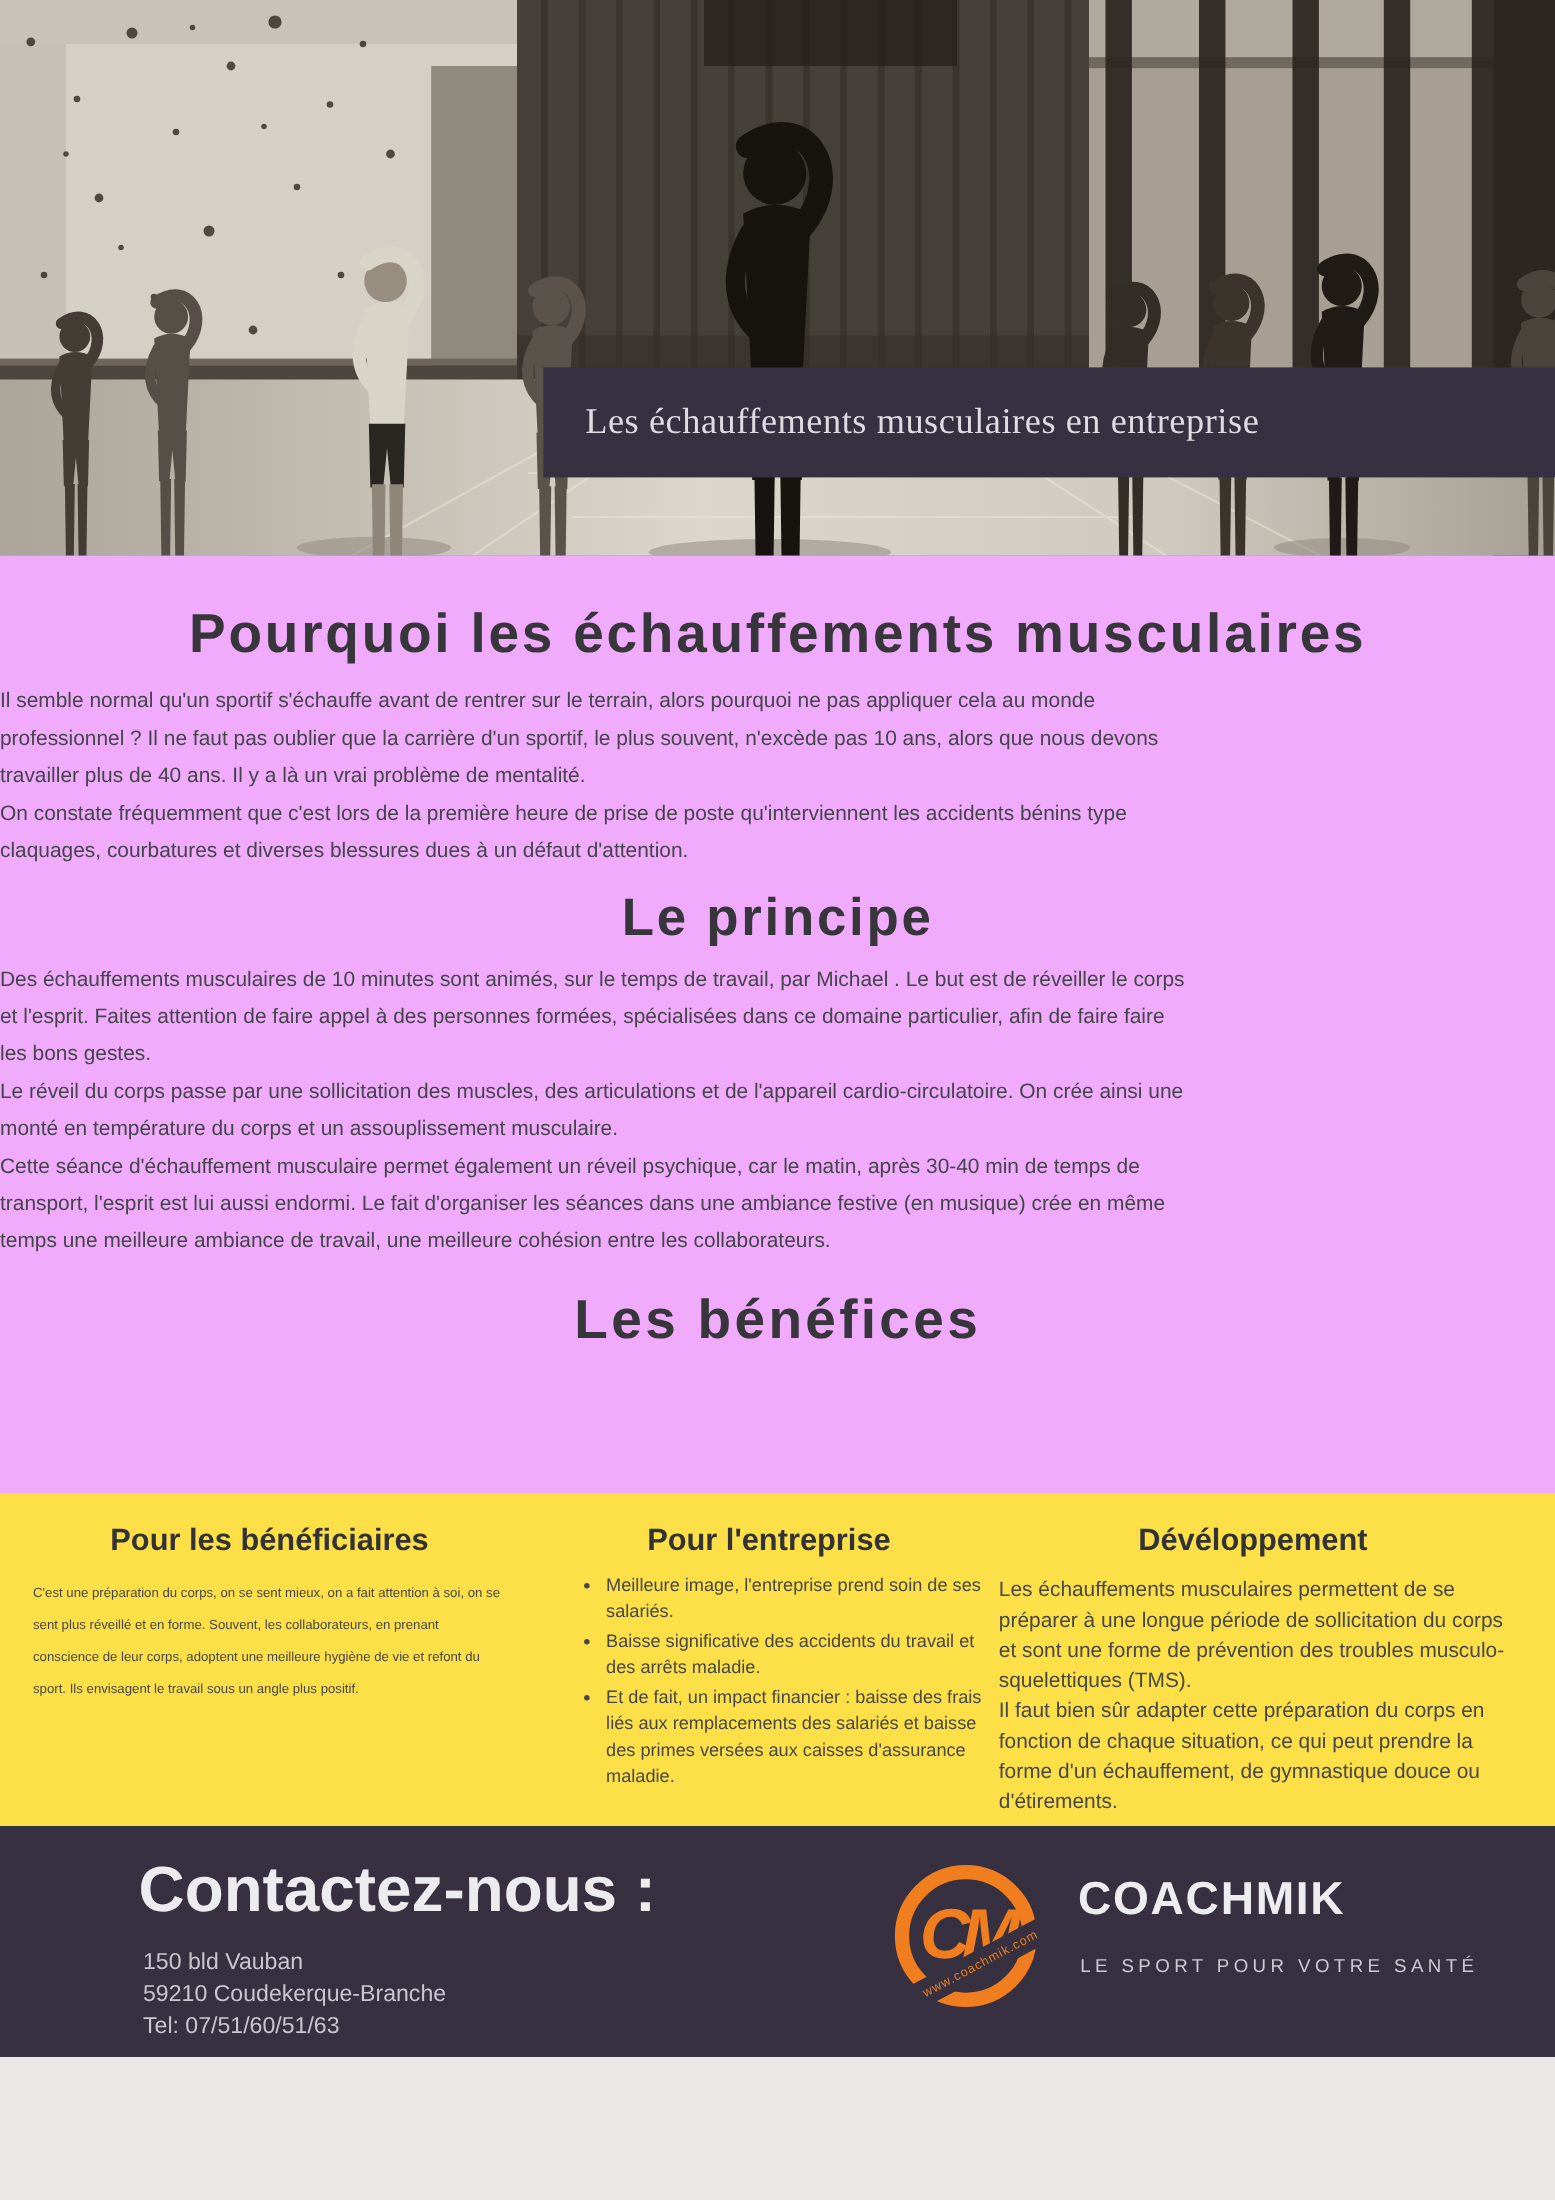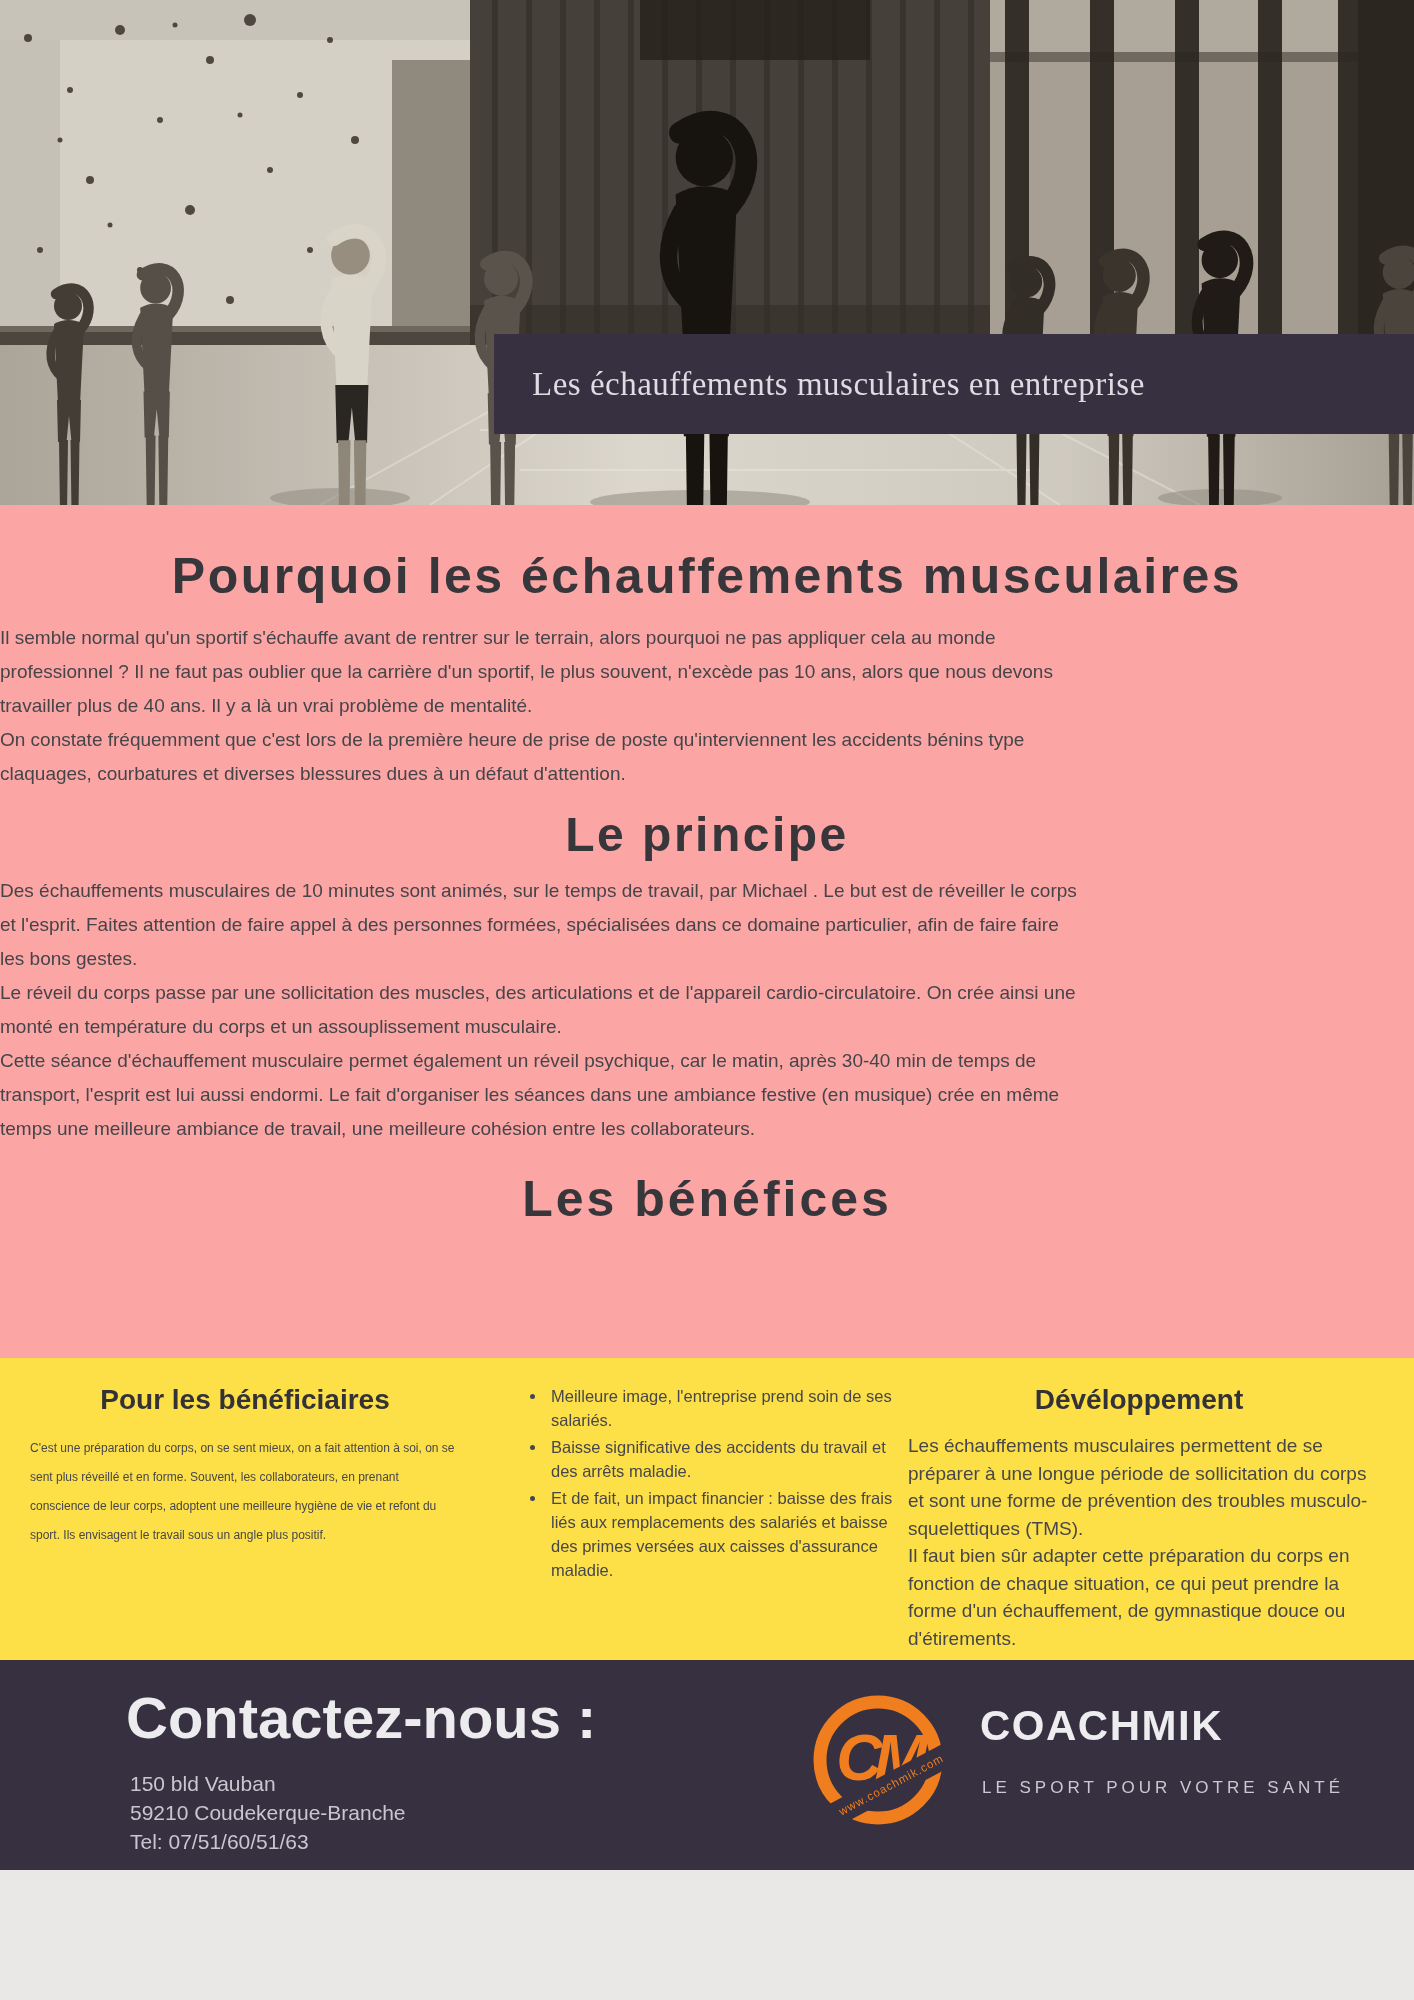--- a/index.html
+++ b/index.html
@@ -14,21 +14,21 @@
   .hero svg{display:block;}
   .hero-banner{
     position:absolute;left:494px;top:334px;right:0;height:100px;
     background:#363040;display:flex;align-items:center;
     padding-left:38px;box-sizing:border-box;font-family:Liberation Serif, serif;
   }
   .hero-banner .banner-title{
     font-size:33px;color:#dedce2;letter-spacing:.5px;white-space:nowrap;
   }
   
-  .sec-top{background:#fca5a5;height:853px;box-sizing:border-box;overflow:hidden;}
+  .sec-top{background:#f0abfc;height:853px;box-sizing:border-box;overflow:hidden;}
   .sec-top h1{
     text-align:center;font-size:50px;font-weight:bold;letter-spacing:2.5px;
     color:#37363a;margin:42px 0 16px 0;white-space:nowrap;
   }
   .sec-top h2{
     text-align:center;font-size:48px;font-weight:bold;letter-spacing:2.5px;
     color:#37363a;margin:16px 0 12px 0;
   }
   .sec-top h2.benefits{font-size:50px;letter-spacing:3px;margin-top:24px;}
   .bodycol{width:1082px;font-size:19px;line-height:34px;color:#454549;}
@@ -192,20 +192,21 @@
     </div>
     <h2 class="benefits">Les bénéfices</h2>
   </main>
 
   <section class="sec-cols">
     <div class="col col-benef">
       <h3>Pour les bénéficiaires</h3>
       <div class="coltext">C'est une préparation du corps, on se sent mieux, on a fait attention à soi, on se sent plus réveillé et en forme. Souvent, les collaborateurs, en prenant conscience de leur corps, adoptent une meilleure hygiène de vie et refont du sport. Ils envisagent le travail sous un angle plus positif.</div>
     </div>
     <div class="col col-entre">
+      <h3>Pour l'entreprise</h3>
       <ul>
         <li>Meilleure image, l'entreprise prend soin de ses salariés.</li>
         <li>Baisse significative des accidents du travail et des arrêts maladie.</li>
         <li>Et de fait, un impact financier : baisse des frais liés aux remplacements des salariés et baisse des primes versées aux caisses d'assurance maladie.</li>
       </ul>
     </div>
     <div class="col col-dev">
       <h3>Dévéloppement</h3>
       <p>Les échauffements musculaires permettent de se préparer à une longue période de sollicitation du corps et sont une forme de prévention des troubles musculo-squelettiques (TMS).</p>
       <p>Il faut bien sûr adapter cette préparation du corps en fonction de chaque situation, ce qui peut prendre la forme d'un échauffement, de gymnastique douce ou d'étirements.</p>

